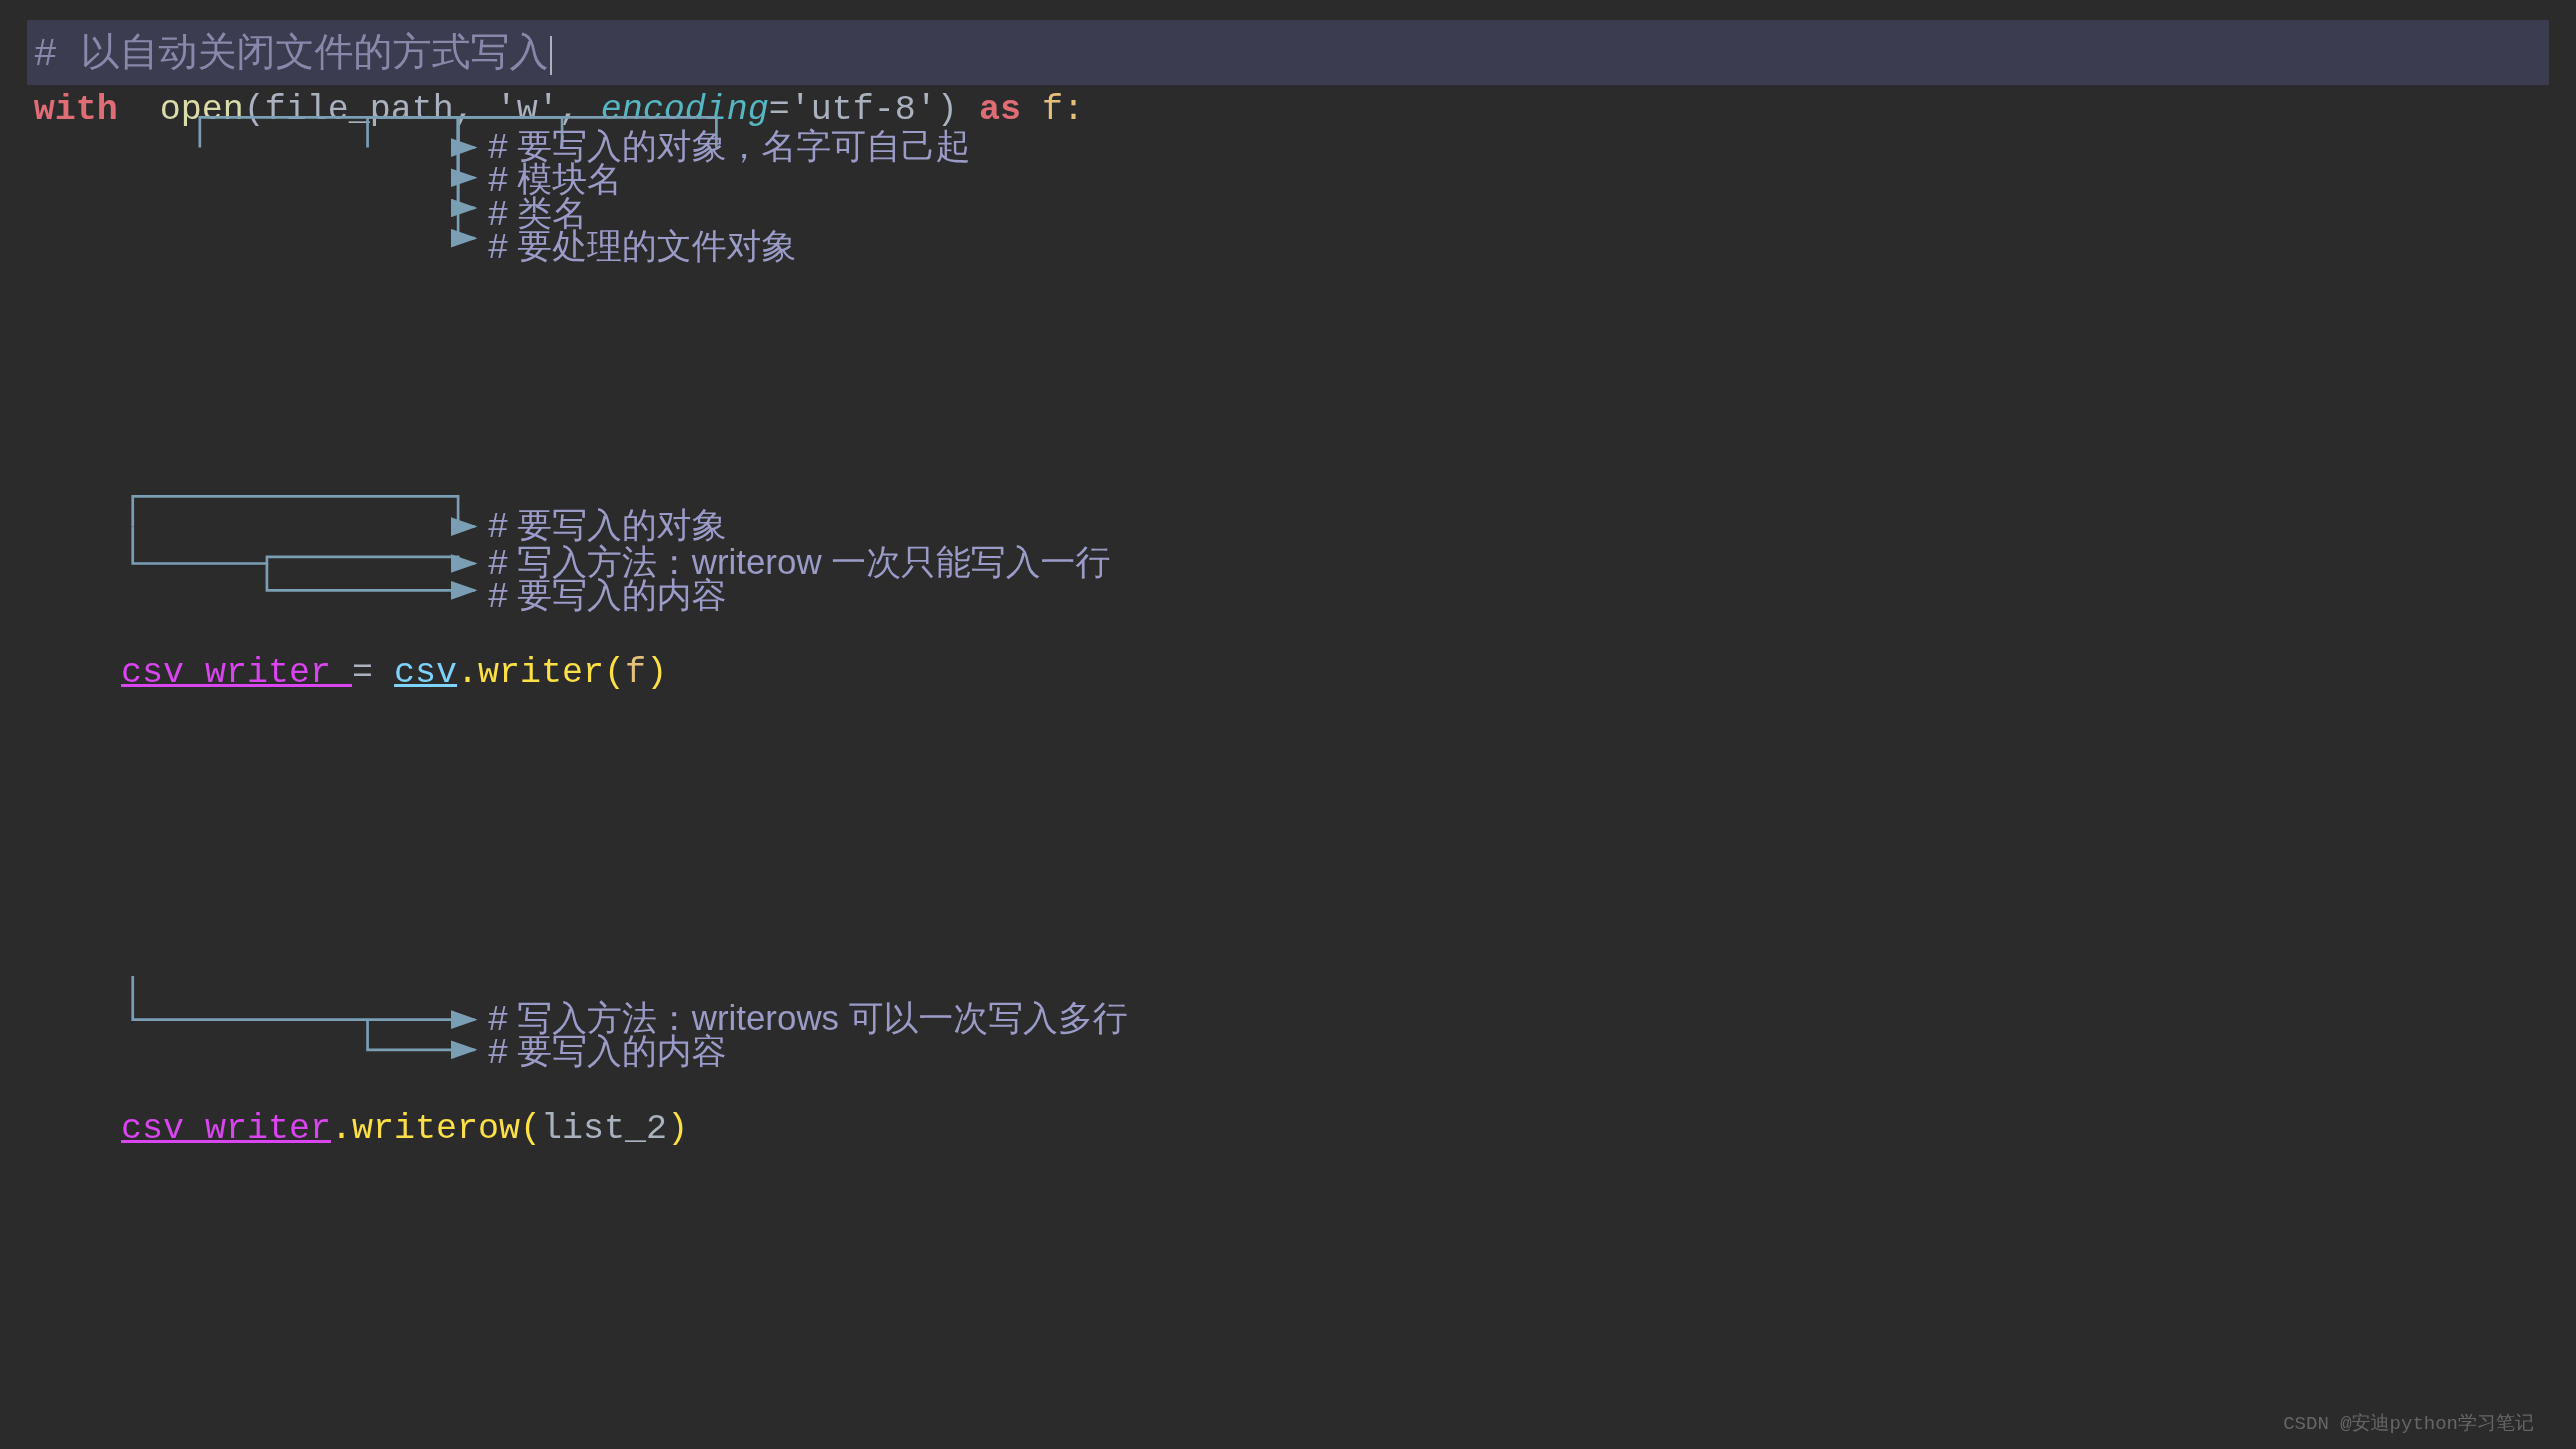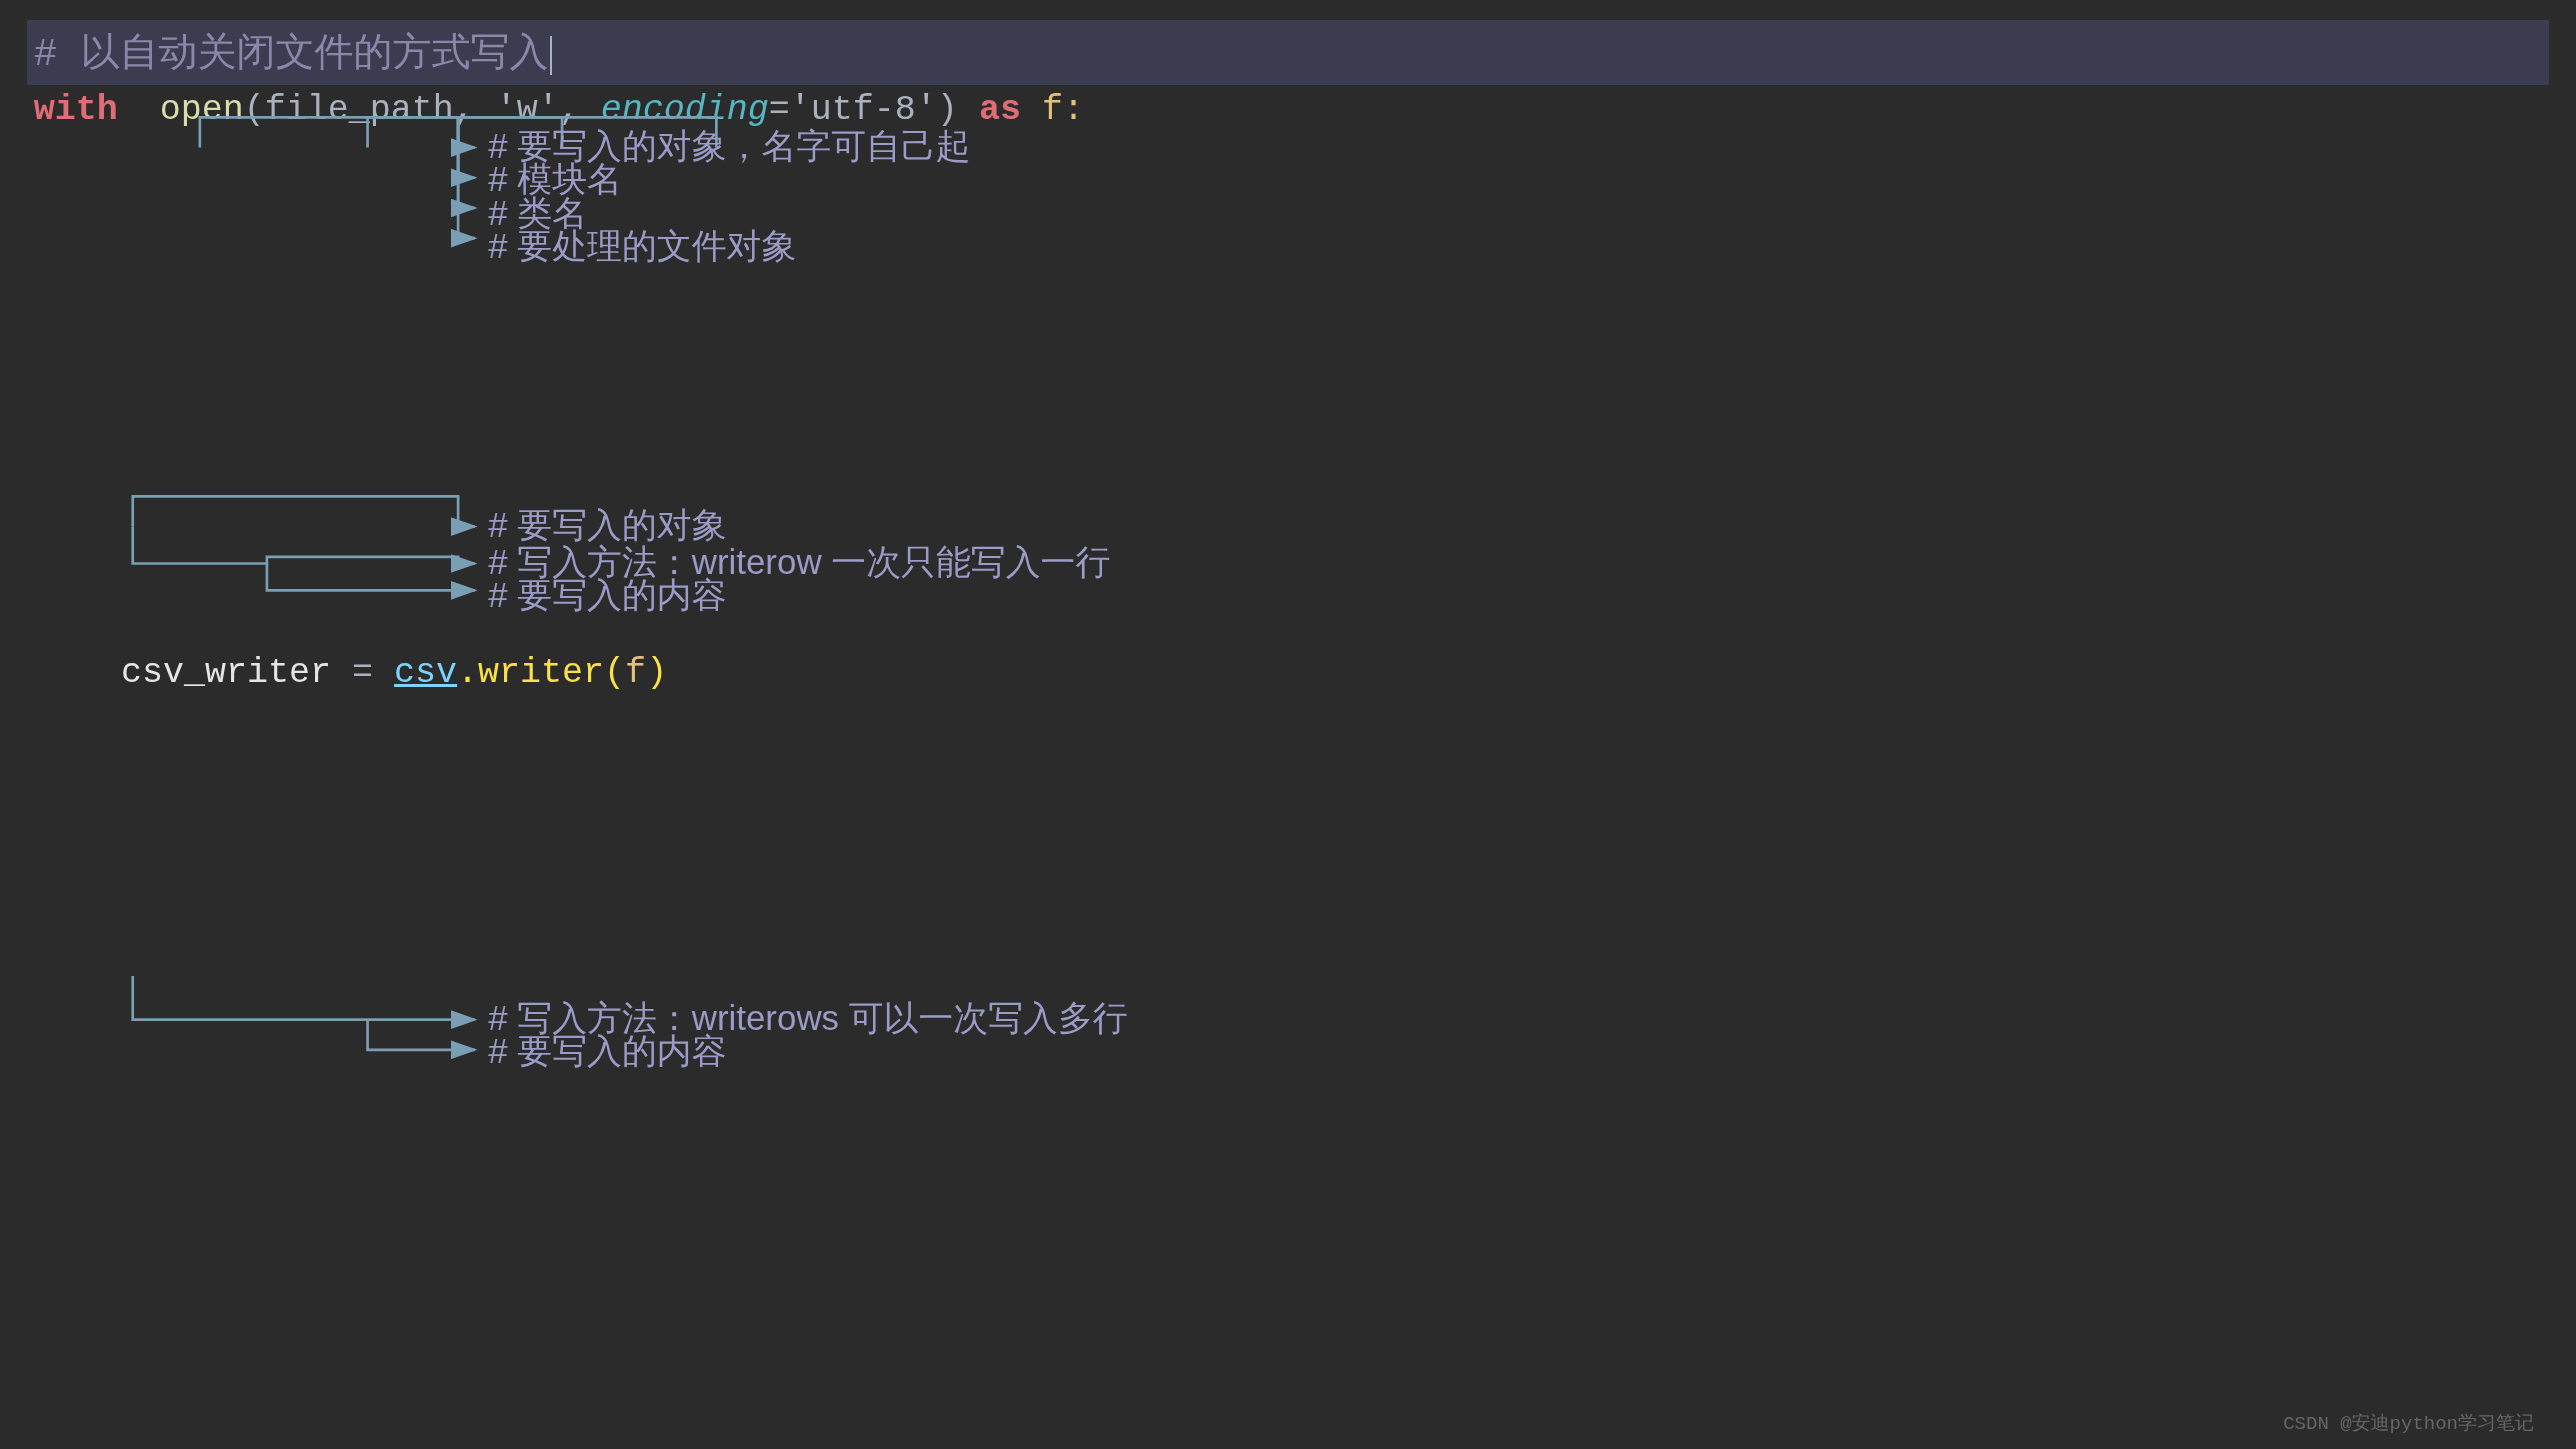--- a/index.html
+++ b/index.html
@@ -33,21 +33,21 @@
       margin-bottom: 0px;
     }
 
     .kw-with { color: #e06c75; font-weight: bold; }
     .kw-open { color: #dcdcaa; }
     .kw-as { color: #e06c75; font-weight: bold; }
     .kw-encoding { color: #56b6c2; font-style: italic; }
     .param { color: #abb2bf; }
     .var-f { color: #e5c07b; }
     .var-csv-yellow { color: #7dd3fc; text-decoration: underline; }
-    .var-csv-writer { color: #e5e5e5; }
+    .var-csv-writer { color: #d946ef; text-decoration: underline; }
     .var-csv-method { color: #fde047; }
     .var-list { color: #abb2bf; }
     .equals { color: #abb2bf; }
 
     .diagram-container {
       position: absolute;
       top: 0;
       left: 12px;
       width: 100%;
       height: 100%;
@@ -101,20 +101,23 @@
 
   <div style="height: 523px; position:relative;"></div>
 
   <div class="code-line" style="padding-left: 94px; margin-bottom: 0px;">
     <span class="var-csv-writer">csv_writer&nbsp;</span><span class="equals">=&nbsp;</span><span class="var-csv-yellow">csv</span><span class="var-csv-method">.writer(</span><span class="var-f">f</span><span class="var-csv-method">)</span>
   </div>
 
   <div style="height: 416px; position:relative;"></div>
 
 
+  <div class="code-line" style="padding-left: 94px; margin-bottom: 0px;">
+    <span class="var-csv-writer">csv_writer</span><span class="var-csv-method">.writerow(</span><span class="var-list">list_2</span><span class="var-csv-method">)</span>
+  </div>
 
   <div style="height: 282px; position:relative;"></div>
 
 </div>
 
 <div class="diagram-container">
   <svg class="diagram" viewBox="0 0 3840 2160" xmlns="http://www.w3.org/2000/svg">
     <defs>
       <marker id="arrowhead" markerWidth="10" markerHeight="7" refX="9" refY="3.5" orient="auto">
         <polygon points="0 0, 10 3.5, 0 7" fill="#7a9fb5"></polygon>

